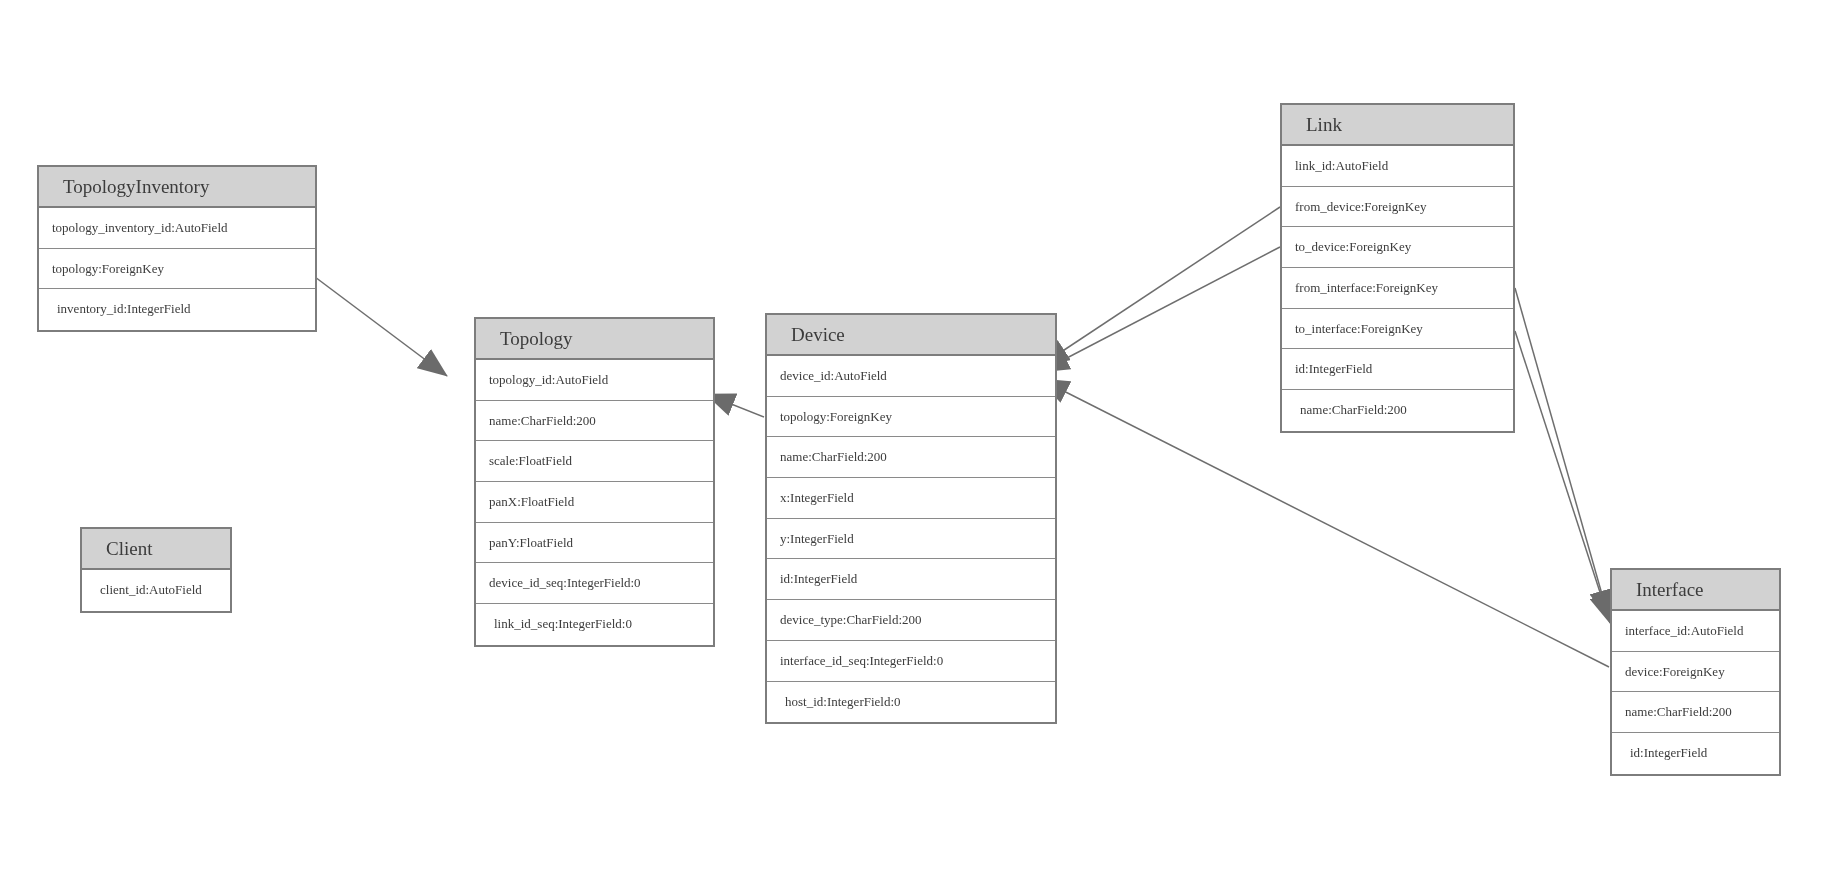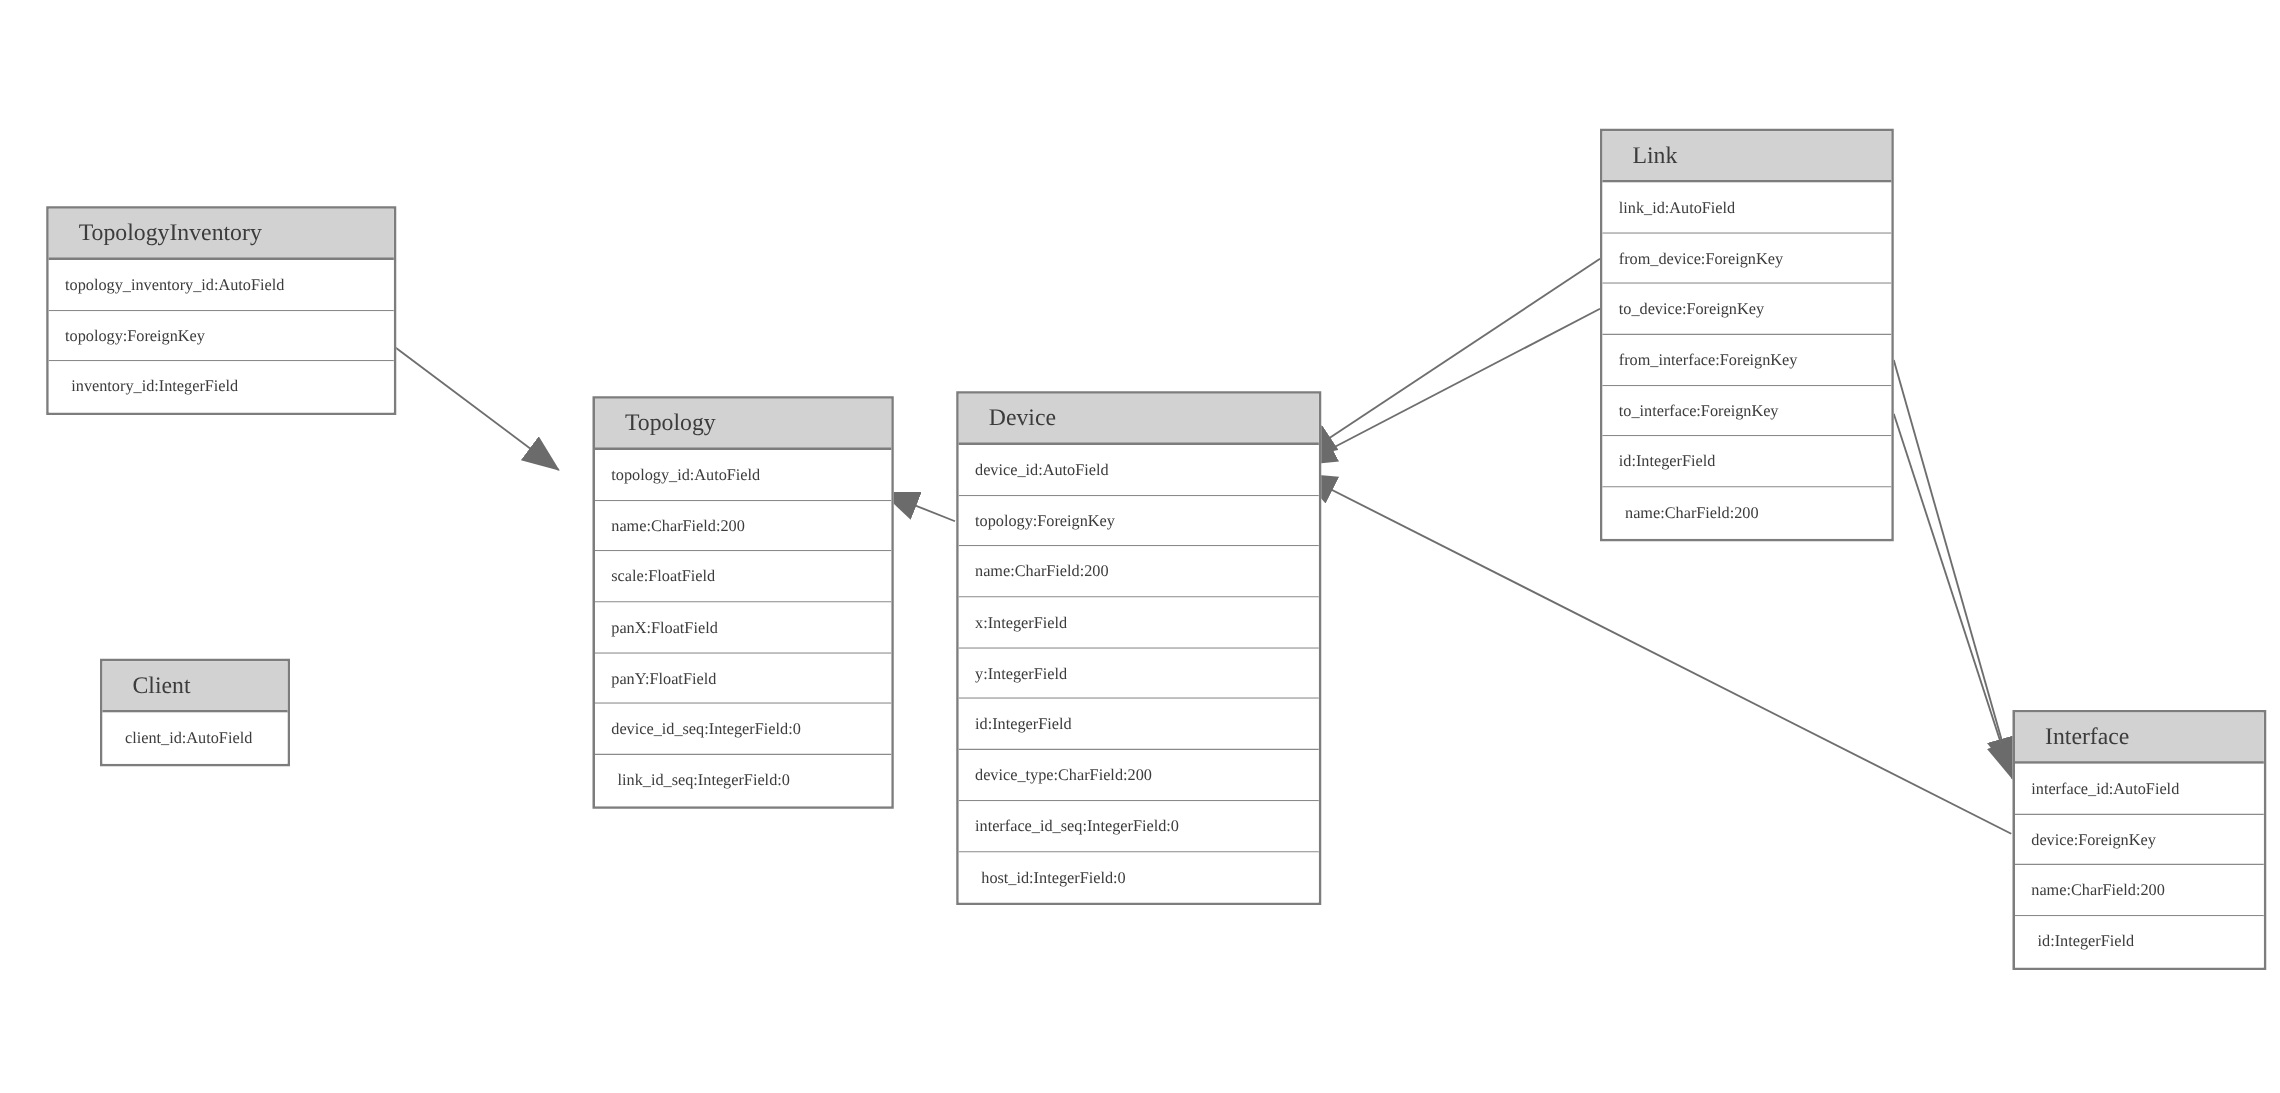--- a/index.html
+++ b/index.html
@@ -116,21 +116,21 @@
     <div class="entity-header">Link</div>
     <div class="entity-row">link_id:AutoField</div>
     <div class="entity-row">from_device:ForeignKey</div>
     <div class="entity-row">to_device:ForeignKey</div>
     <div class="entity-row">from_interface:ForeignKey</div>
     <div class="entity-row">to_interface:ForeignKey</div>
     <div class="entity-row">id:IntegerField</div>
     <div class="entity-row">name:CharField:200</div>
   </div>
 
-  <div class="entity" style="left:1610px; top:568px; width:203px;">
+  <div class="entity" style="left:1610px; top:568px; width:171px;">
     <div class="entity-header">Interface</div>
     <div class="entity-row">interface_id:AutoField</div>
     <div class="entity-row">device:ForeignKey</div>
     <div class="entity-row">name:CharField:200</div>
     <div class="entity-row">id:IntegerField</div>
   </div>
 
 </div>
 
 </body></html>

